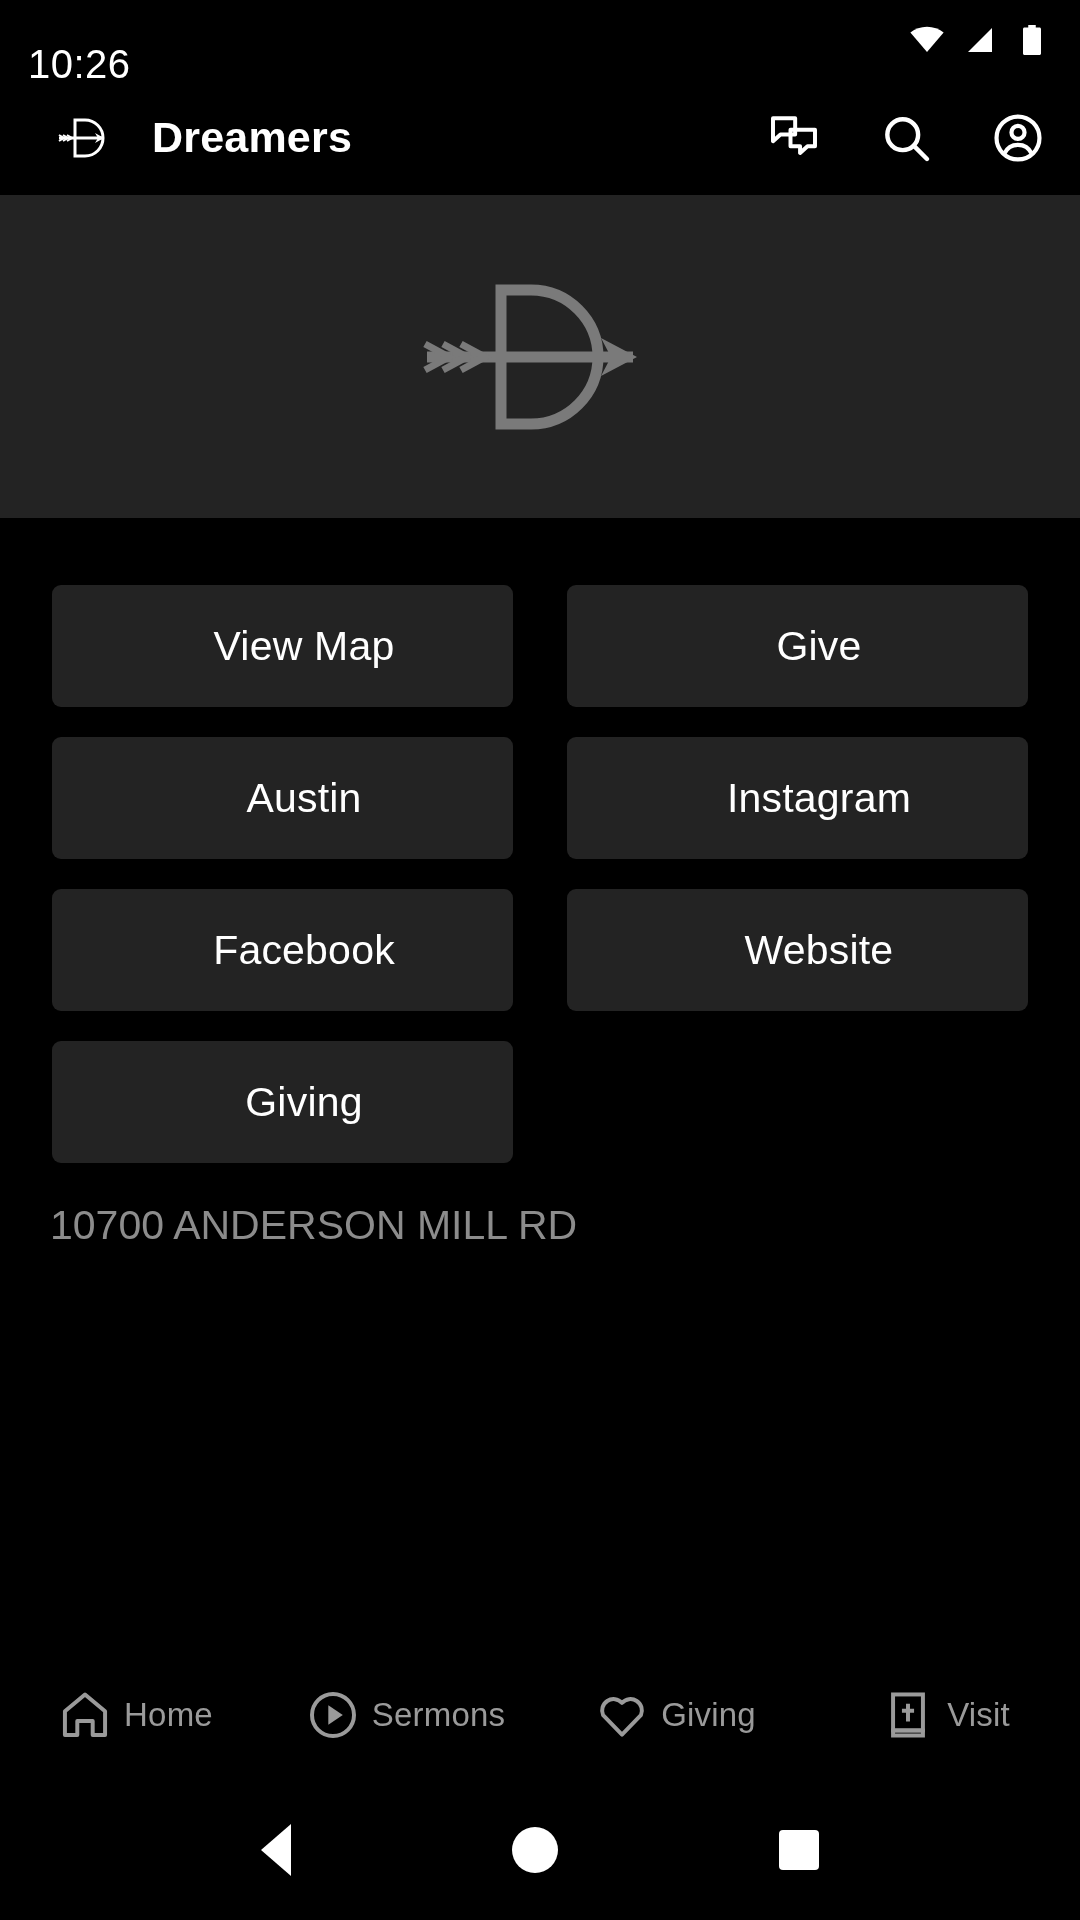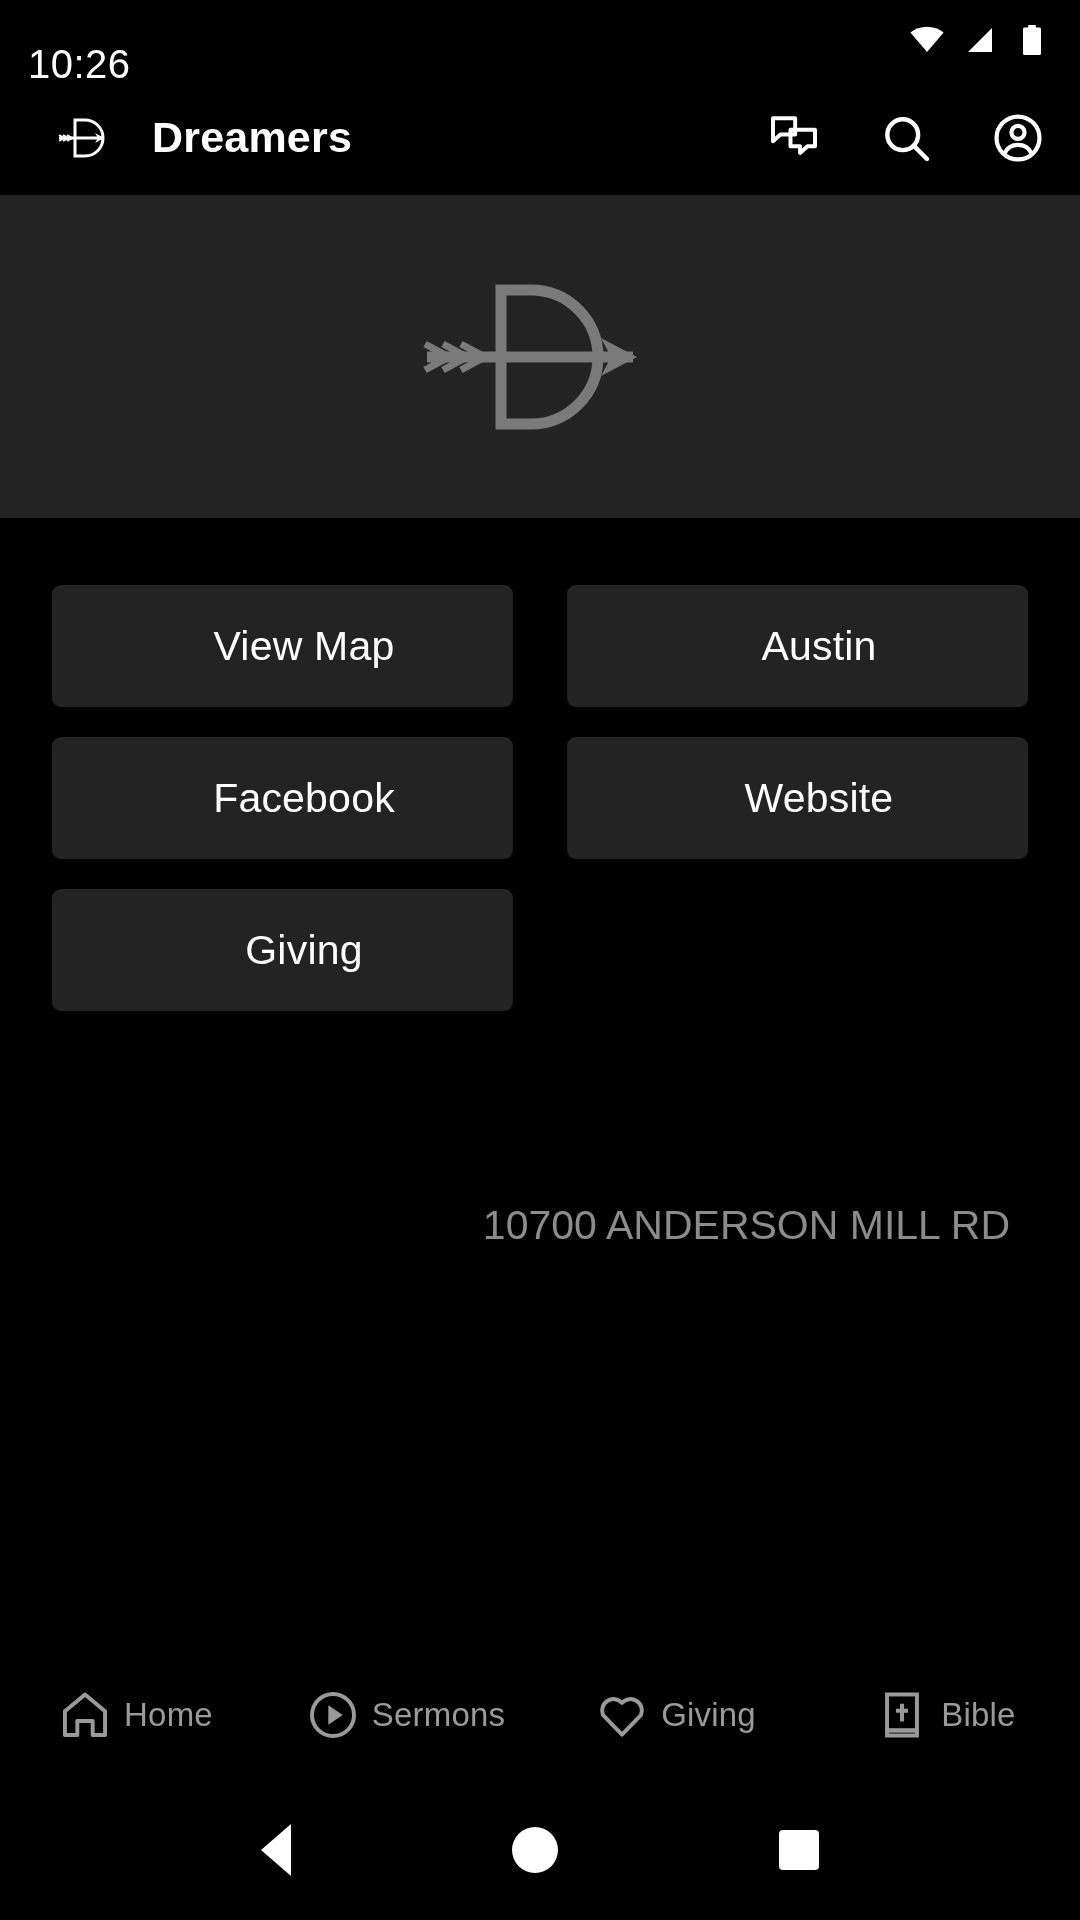--- a/index.html
+++ b/index.html
@@ -50,21 +50,21 @@
   .tile {
     height:122px; background:#232323; border:none; border-radius:9px;
     color:#fff; font-size:41px; font-family:"Liberation Sans", sans-serif;
     display:flex; align-items:center; justify-content:center;
     cursor:pointer; letter-spacing:0.2px;padding-left:43px;
   }
 
   
   .address {
     position:absolute; top:1196px; left:50px; width:960px;
-    color:#8c8c8c; font-size:41px; line-height:1.42;text-align:right;
+    color:#8c8c8c; font-size:41px; line-height:1.42;
   }
   .address div { white-space:nowrap; }
 
   
   .bottomnav {
     position:absolute; bottom:140px; left:0; width:1080px; height:130px;
     display:flex; align-items:center;
   }
   .navitem {
     flex:1; display:flex; flex-direction:row; align-items:center;
@@ -153,21 +153,23 @@
     <g stroke="#7a7a7a" stroke-width="7" fill="none">
       <path d="M20 76 L44 89 L20 102"></path>
       <path d="M38 76 L62 89 L38 102"></path>
       <path d="M56 76 L80 89 L56 102"></path>
     </g>
   </svg>
 </div>
 
 <div class="grid">
   <button class="tile">View Map</button>
+  <button class="tile">Give</button>
   <button class="tile">Austin</button>
+  <button class="tile">Instagram</button>
   <button class="tile">Facebook</button>
   <button class="tile">Website</button>
   <button class="tile">Giving</button>
 </div>
 
 <div class="address">
   <div>10700 ANDERSON MILL RD</div>
 </div>
 
 <div class="bottomnav">
@@ -197,21 +199,21 @@
   </div>
 
   <div class="navitem">
     <svg viewBox="0 0 24 24">
       <g fill="none" stroke="#9a9a9a" stroke-width="1.7">
         <rect x="5.6" y="3.2" width="12.8" height="15.4"></rect>
         <path d="M5.6 18.6h12.8v2.2H5.6z"></path>
         <path d="M12 7.2v7.6M9.4 10.2h5.2"></path>
       </g>
     </svg>
-    <span class="navlabel">Bible</span>
+    <span class="navlabel">Visit</span>
   </div>
 
 
 </div>
 
 <div class="sysnav">
   <div class="sys-back"></div>
   <div class="sys-home"></div>
   <div class="sys-recent"></div>
 </div>

